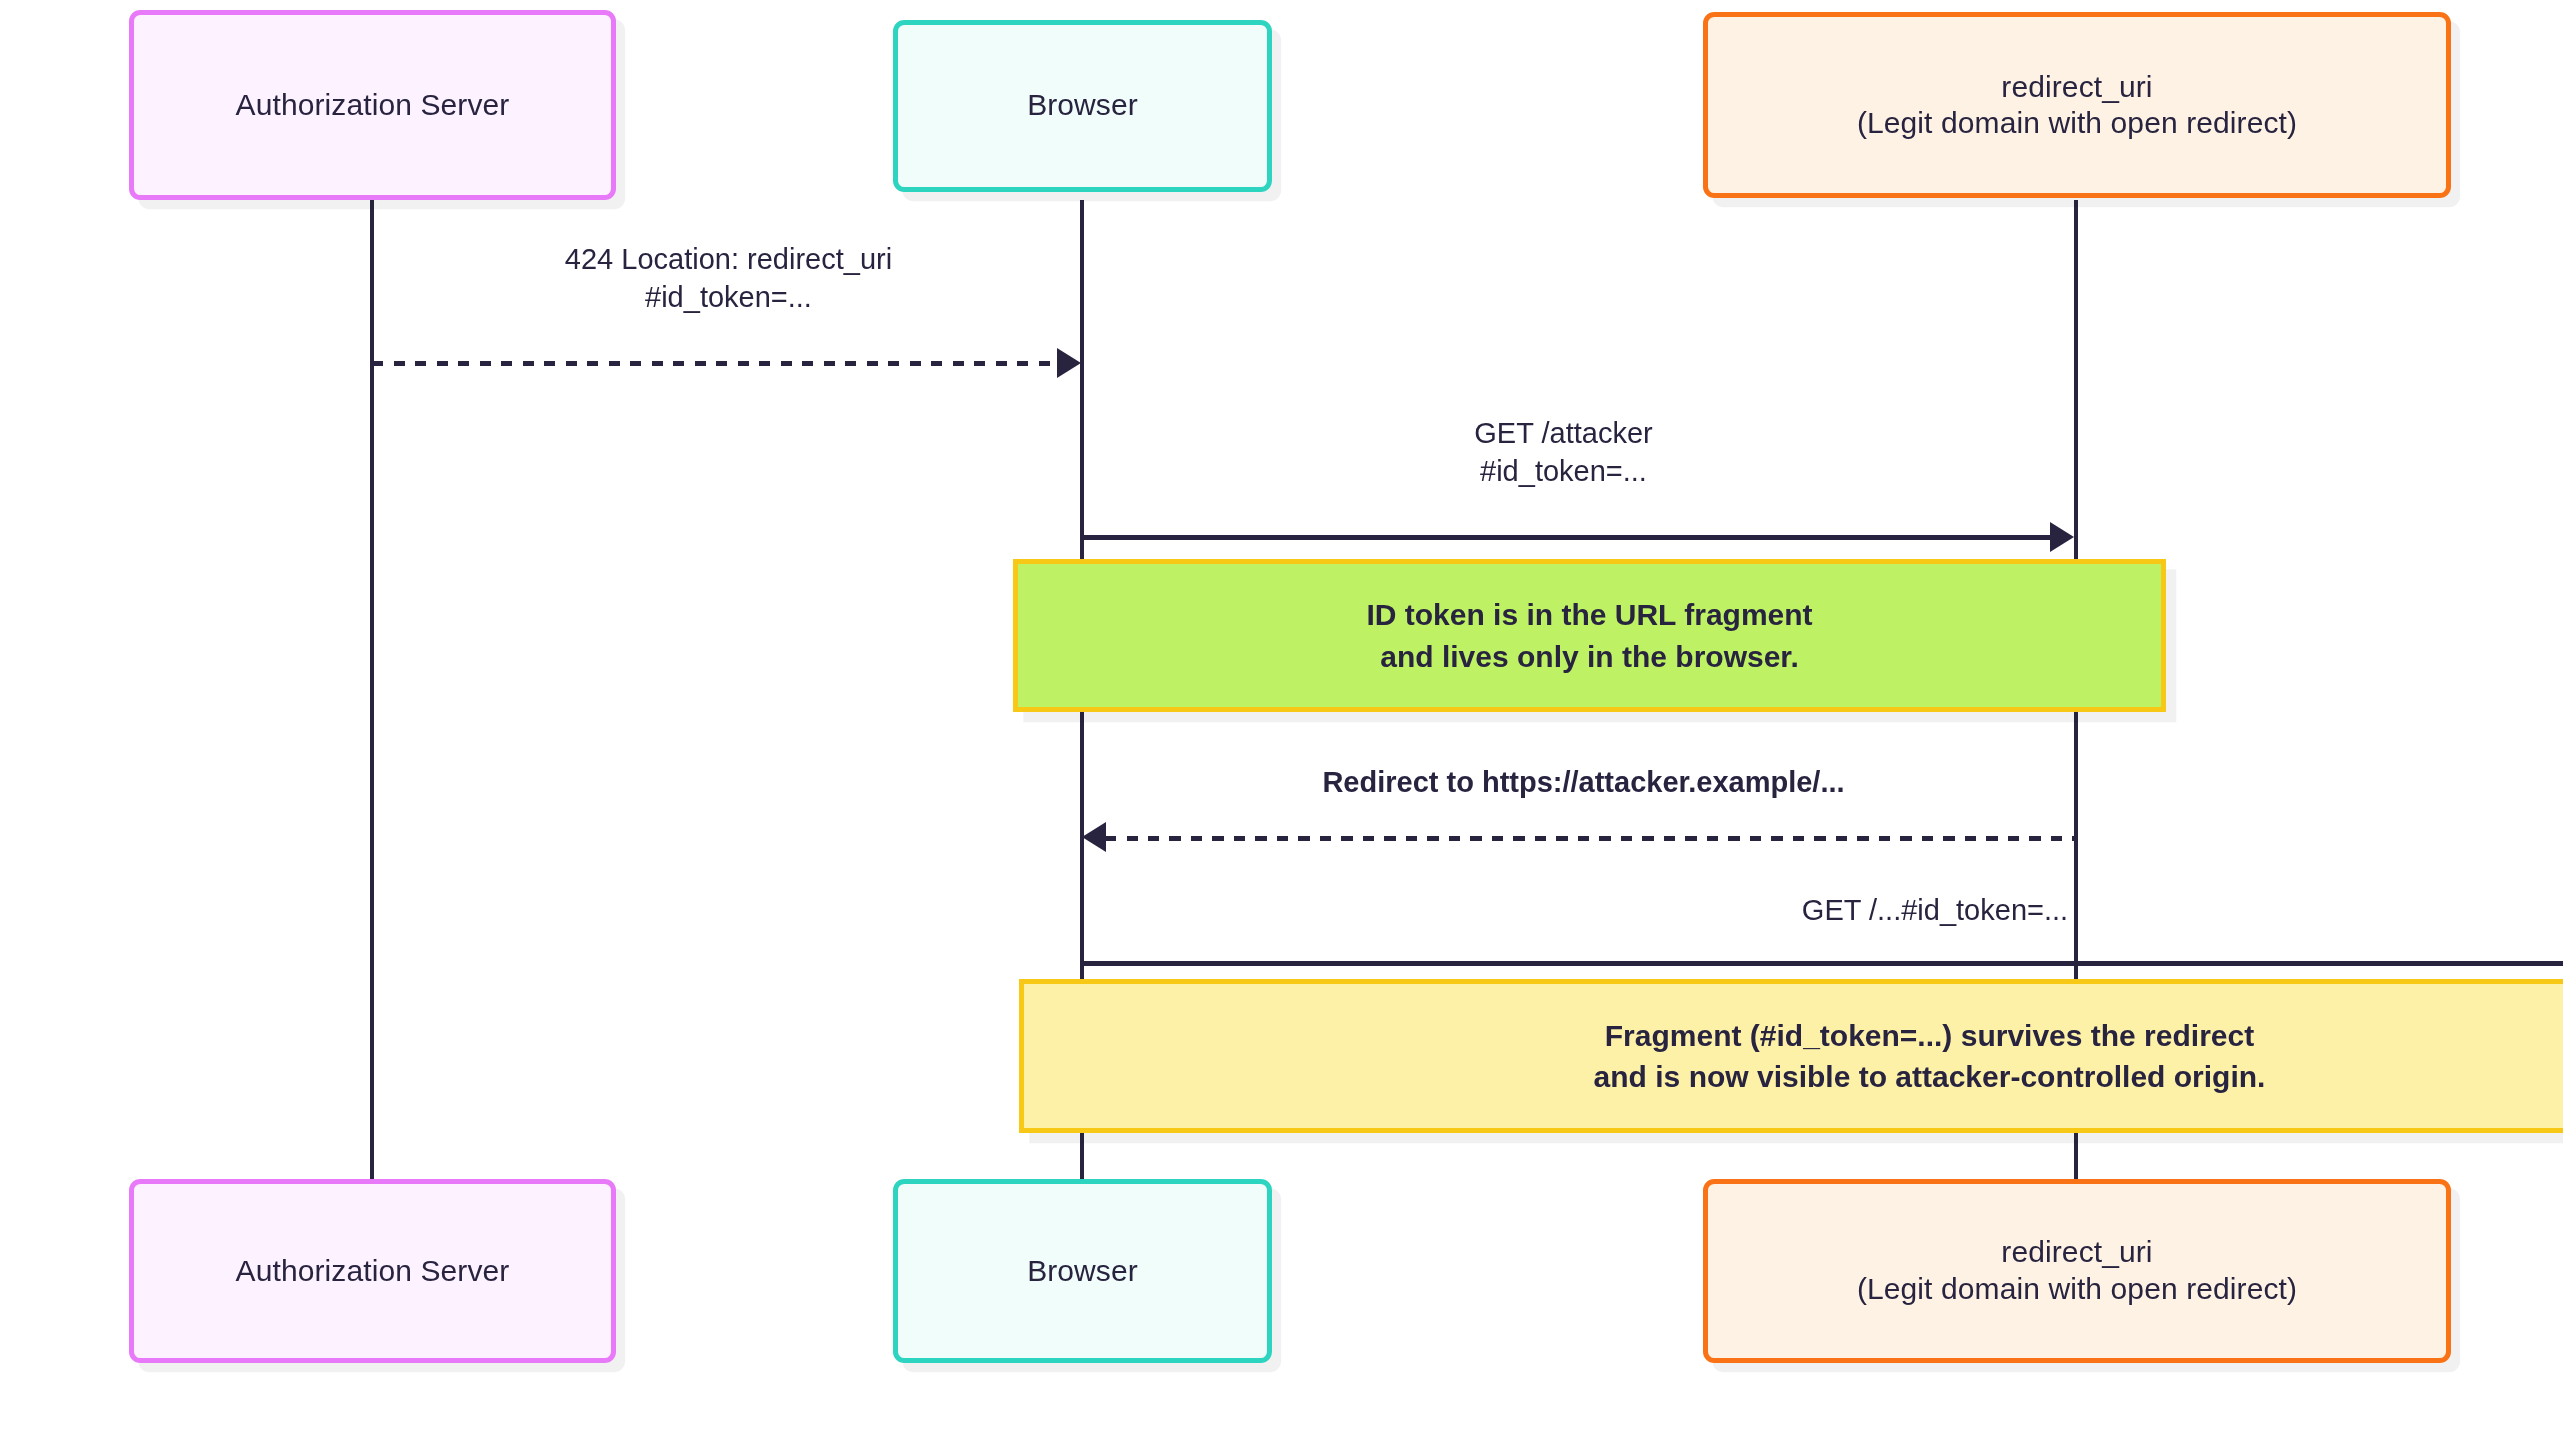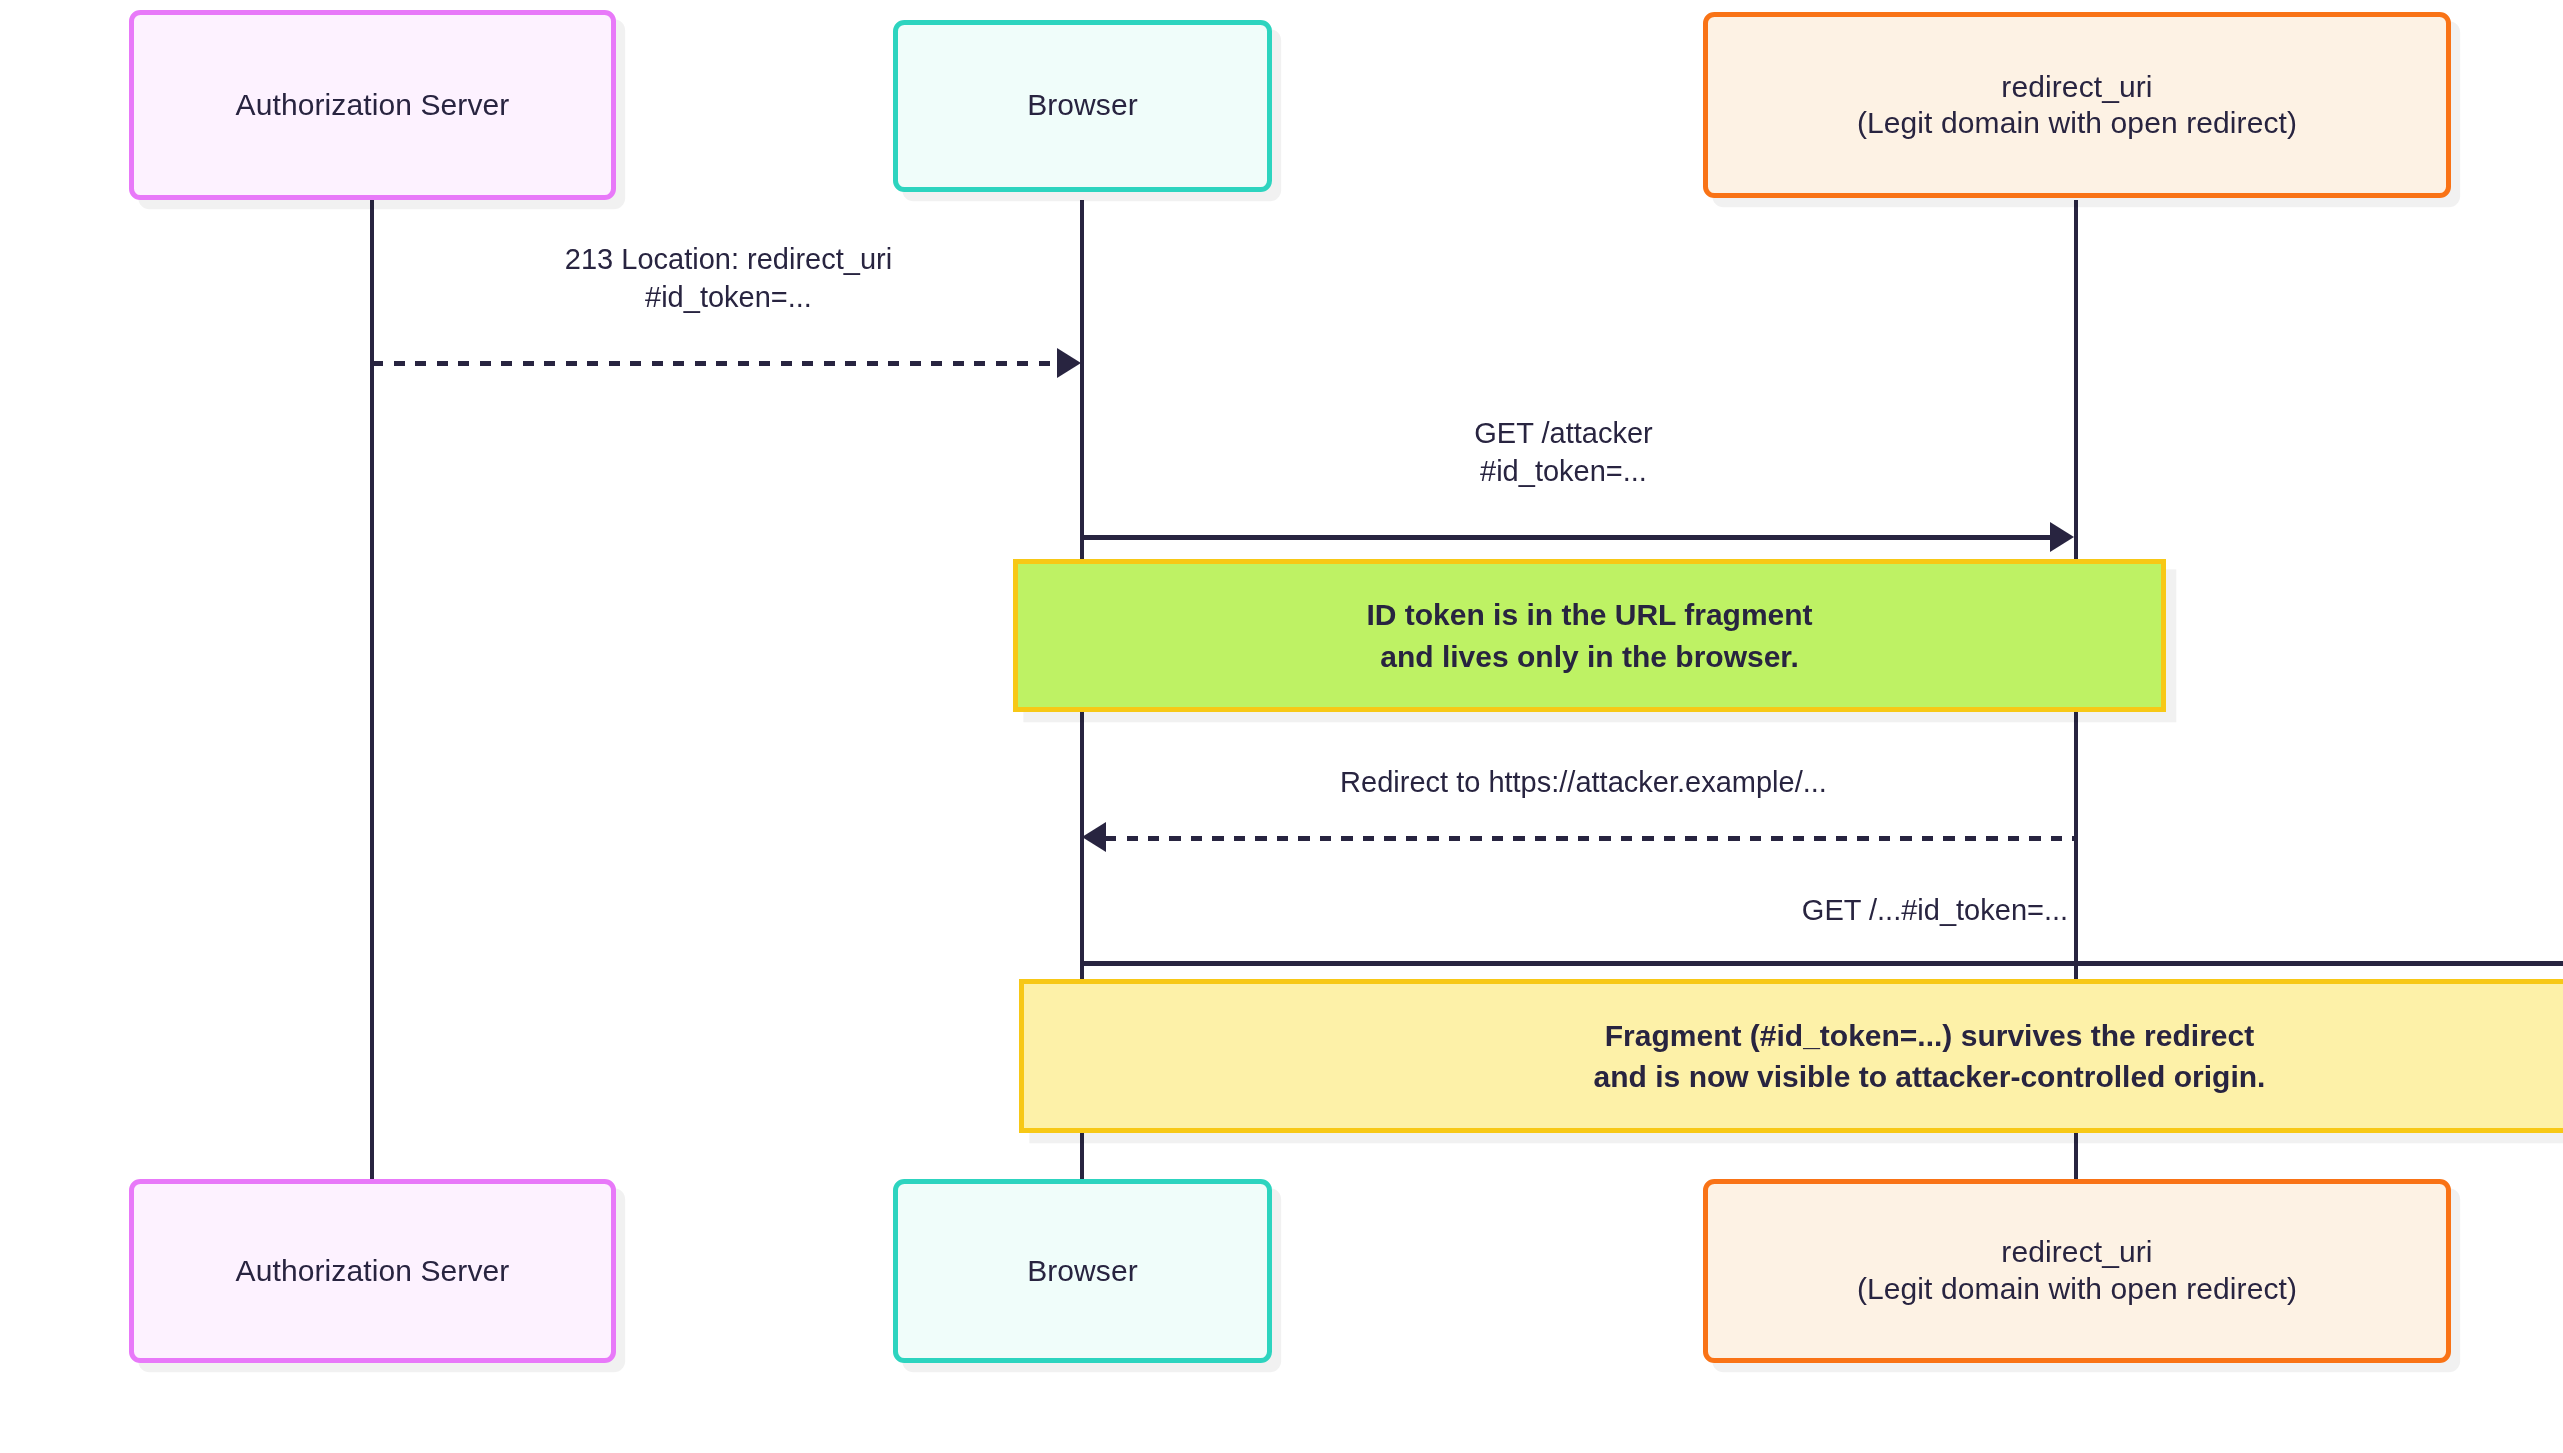--- a/index.html
+++ b/index.html
@@ -52,33 +52,33 @@
     <div class="actor" style="left: 893px; top: 1179px; width: 379px; height: 184px; border: 5.1px solid rgb(45, 212, 191); background: rgb(240, 253, 250);">
       <span style="white-space: pre-line;">Browser</span>
     </div>
     <div class="actor" style="left: 1703px; top: 1179px; width: 748px; height: 184px; border: 5.1px solid rgb(249, 115, 22); background: rgb(253, 242, 228);">
       <span style="white-space: pre-line;">redirect_uri
 (Legit domain with open redirect)</span>
     </div>
     <div style="position: absolute; left: 0px; top: 0px;">
       <div class="arrow-line dotted" style="left: 372px; width: 686px; top: 361px;"></div>
       <div class="arrow-head right" style="top: 348px; left: 1057px;"></div>
-      <div class="msg-label" style="left: 349px; top: 241px; width: 759px;">213 Location: redirect_uri
+      <div class="msg-label" style="left: 349px; top: 241px; width: 759px;">424 Location: redirect_uri
 #id_token=...</div>
     </div>
     <div style="position: absolute; left: 0px; top: 0px;">
       <div class="arrow-line" style="left: 1082px; width: 970px; top: 535px;"></div>
       <div class="arrow-head right" style="top: 522px; left: 2050px;"></div>
       <div class="msg-label" style="left: 1087px; top: 415px; width: 953px;">GET /attacker
 #id_token=...</div>
     </div>
     <div style="position: absolute; left: 0px; top: 0px;">
       <div class="arrow-line dotted" style="left: 1105px; width: 970px; top: 836px;"></div>
       <div class="arrow-head left" style="top: 822px; left: 1082px;"></div>
-      <div class="msg-label" style="left: 1107px; top: 764px; width: 953px;">Redirect to https://attacker.example/...</div>
+      <div class="msg-label" style="left: 1107px; top: 764px; width: 953px; font-weight: bold;">Redirect to https://attacker.example/...</div>
     </div>
     <div style="position: absolute; left: 0px; top: 0px;">
       <div class="arrow-line" style="left: 1082px; width: 1669px; top: 961px;"></div>
       <div class="msg-label" style="left: 1494px; top: 892px; width: 882px;">GET /...#id_token=...</div>
     </div>
     <div class="note" style="left: 1013px; top: 559px; width: 1153px; height: 153px; border-color: rgb(247, 200, 22); background: #bef264;">ID token is in the URL fragment
 and lives only in the browser.</div>
     <div class="note" style="left: 1019px; top: 979px; width: 1821px; height: 154px; border-color: rgb(247, 200, 22); background: rgb(253, 241, 168);">Fragment (#id_token=...) survives the redirect
 and is now visible to attacker-controlled origin.</div>
   </div>

